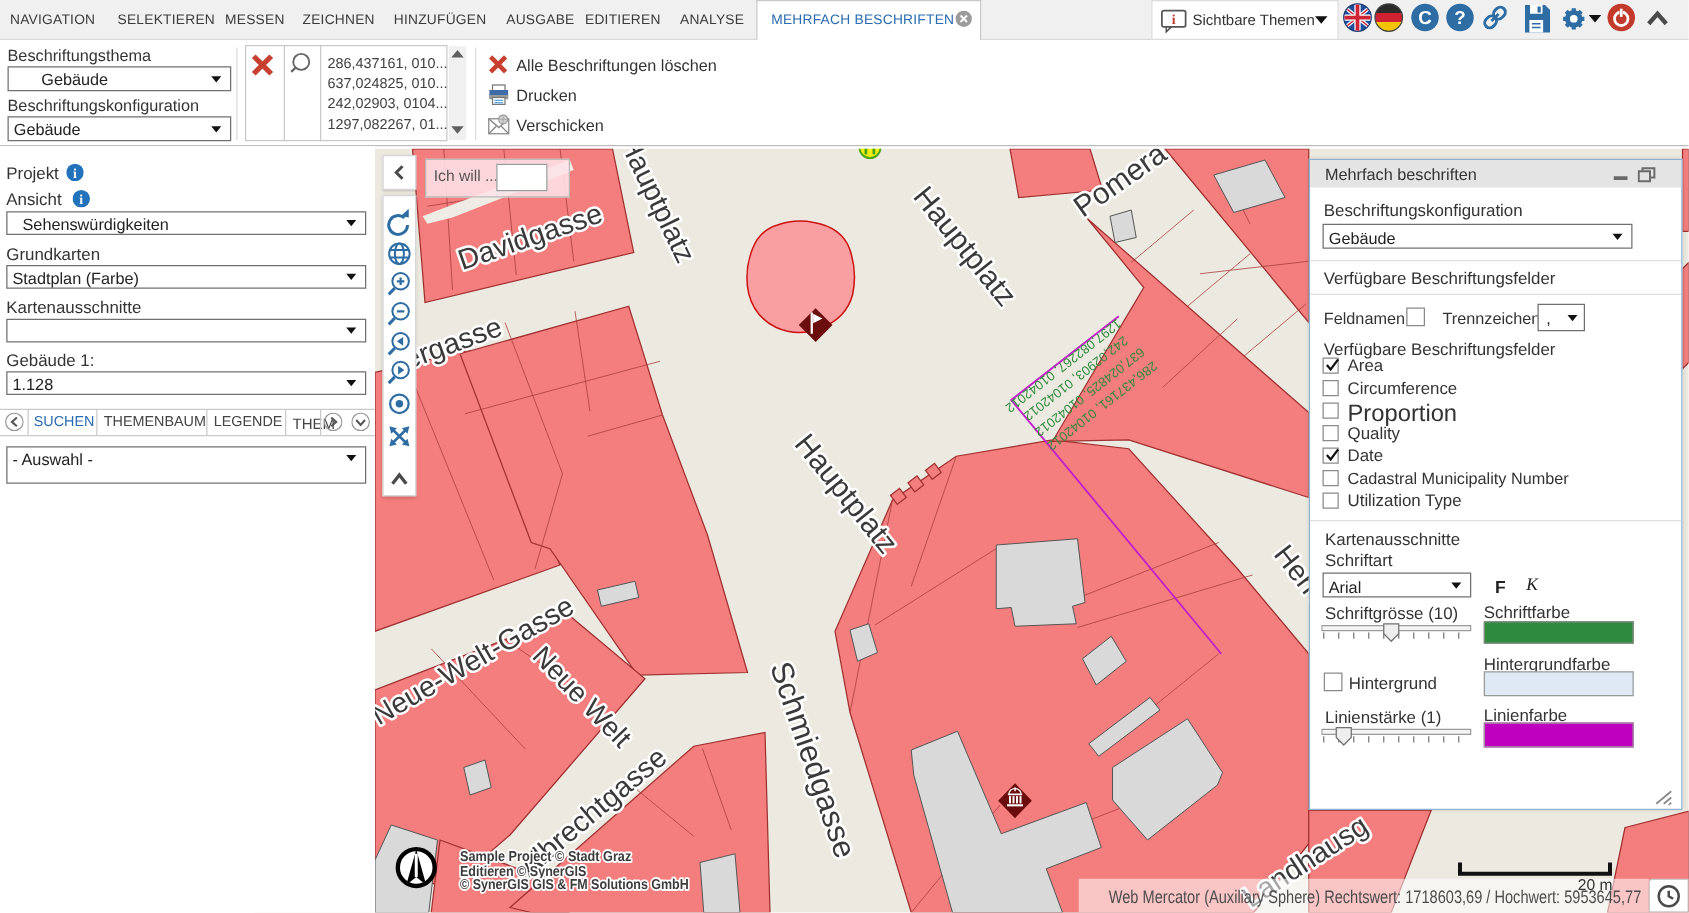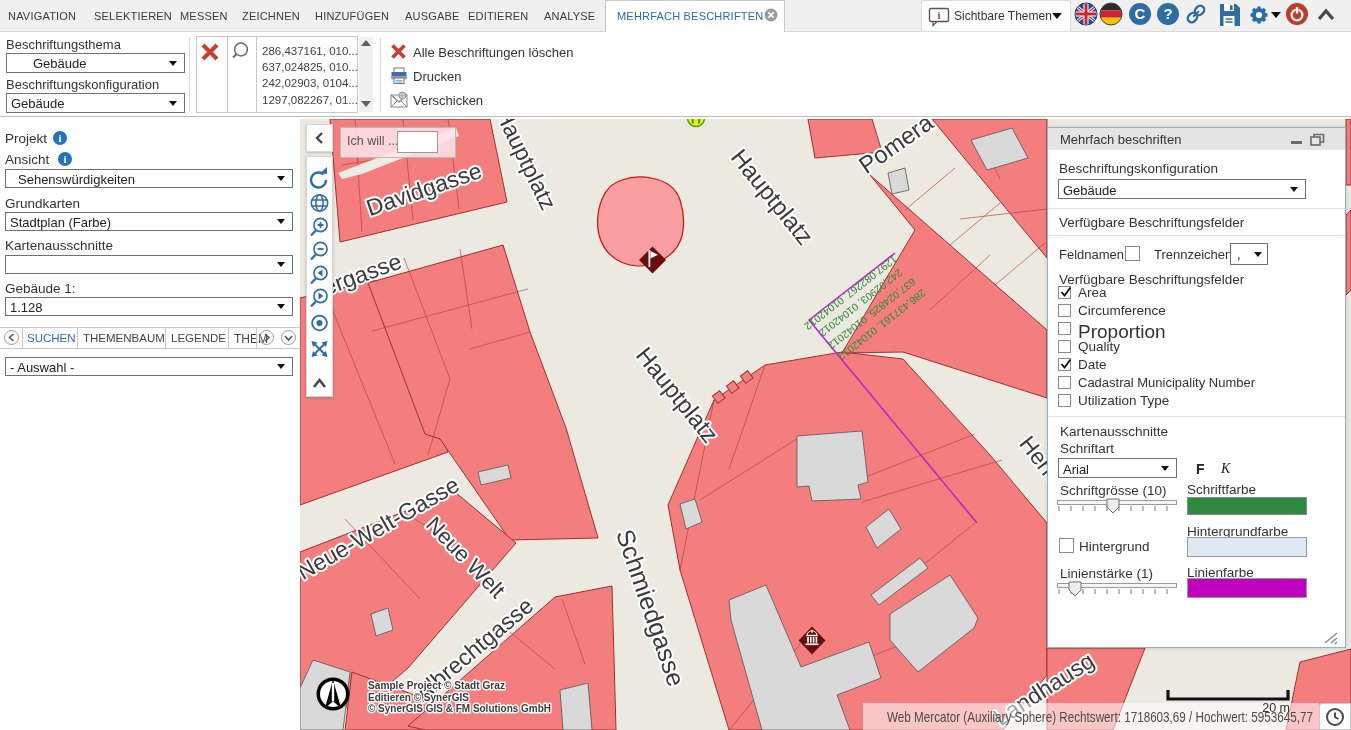--- a/index.html
+++ b/index.html
@@ -232,21 +232,21 @@
 <div class="abs" style="left:256px;top:328px;width:1px;height:20px;background:#c9c9c9"></div>
 <svg class="abs" style="left:259px;top:330px" width="15" height="15" viewBox="0 0 15 15">
     <circle cx="7.5" cy="7.5" r="7" fill="none" stroke="#9a9a9a"></circle>
     <path d="M6 4l4 3.5-4 3.5" fill="none" stroke="#555" stroke-width="1.6"></path>
   </svg>
 <svg class="abs" style="left:281px;top:330px" width="15" height="15" viewBox="0 0 15 15">
     <circle cx="7.5" cy="7.5" r="7" fill="none" stroke="#9a9a9a"></circle>
     <path d="M4 6l3.5 4 3.5-4" fill="none" stroke="#555" stroke-width="1.6"></path>
   </svg>
 
-<div class="dd" style="left:5px;top:357px;width:288px;height:19px">
+<div class="dd" style="left:5px;top:357px;width:288px;height:30px">
     <span class="tx" style="left:4px">- Auswahl -</span>
     <span class="arr" style="top:6px"></span>
   </div>
 
 <div id="map" class="abs" style="left:300px;top:119px;width:1051px;height:611px;background:#ece9e1">
 <svg width="1051" height="611" viewBox="0 0 1051 611" style="position:absolute;left:0;top:0">
 <g fill="#f47e7e" stroke="#a03030" stroke-width="1">
 
 <polygon points="30,0 190,0 207,83 40,123"></polygon>
 

